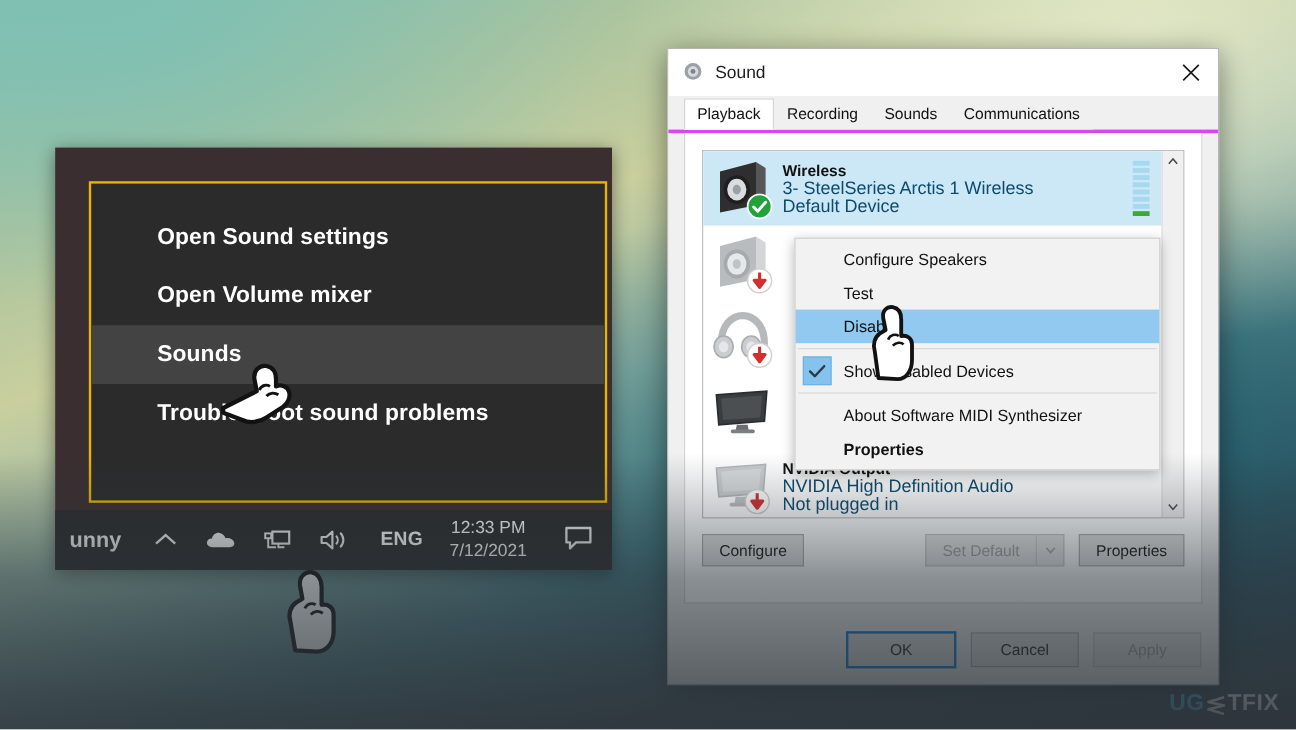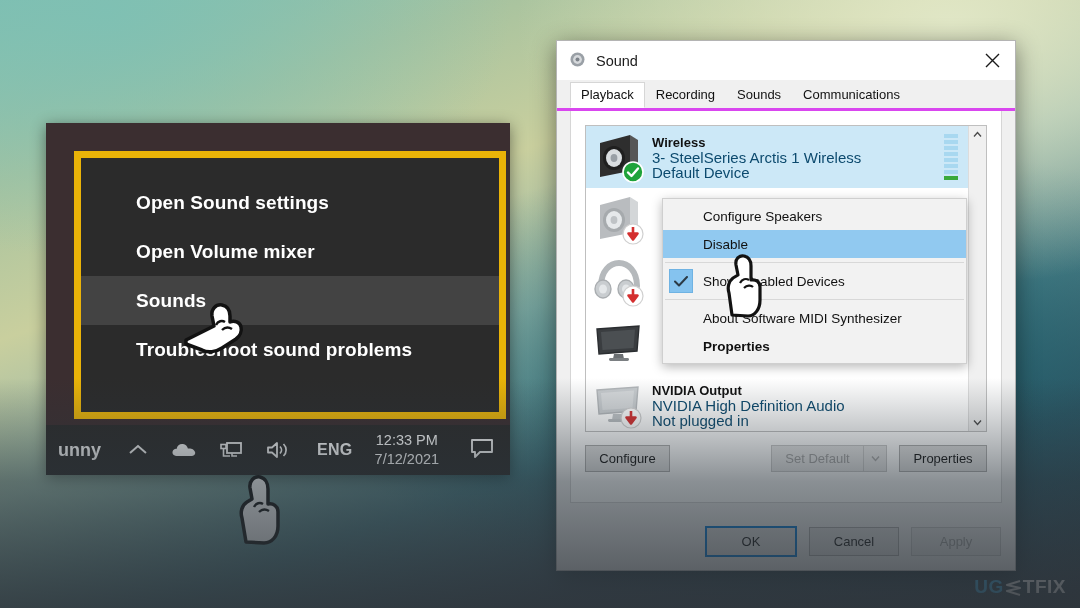--- a/index.html
+++ b/index.html
@@ -32,21 +32,21 @@
     left: 46px; top: 123px;
     width: 464px; height: 352px;
     background: #3b2e30;
     box-shadow: 0 3px 14px rgba(0,0,0,0.45);
   }
   .flyout-menu {
     position: absolute;
     left: 28px; top: 28px;
     width: 432px; height: 268px;
     background: #2b2b2b;
-    border: 7px solid #eab308;
+    border: 2px solid #eab308;
     box-sizing: border-box;
   }
   .fly-item {
     position: relative;
     height: 49px;
     display: flex; align-items: center;
     padding-left: 55px;
     color: #ffffff;
     font-size: 19px;
     font-weight: 600;
@@ -528,20 +528,23 @@
       <div class="fbtn default">OK</div>
       <div class="fbtn">Cancel</div>
       <div class="fbtn disabled">Apply</div>
     </div>
   </div>
 
   <div class="ctxmenu">
     <div class="ctx-item">
       <span>Configure Speakers</span>
     </div>
+    <div class="ctx-item">
+      <span>Test</span>
+    </div>
     <div class="ctx-item sel">
       <span>Disable</span>
     </div>
     <div class="ctx-sep"></div>
     <div class="ctx-item">
       <span class="ctx-check">
         <svg width="14" height="11" viewBox="0 0 14 11">
             <path d="M1 5.5 L5 9.5 L13 1" fill="none" stroke="#2b3a45" stroke-width="2" stroke-linecap="round" stroke-linejoin="round"></path>
           </svg>
       </span>

